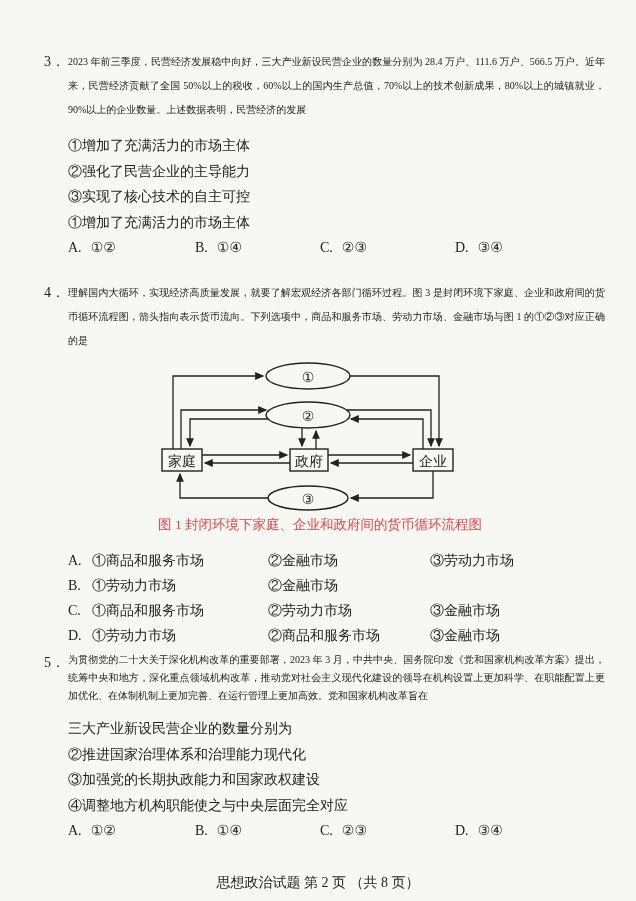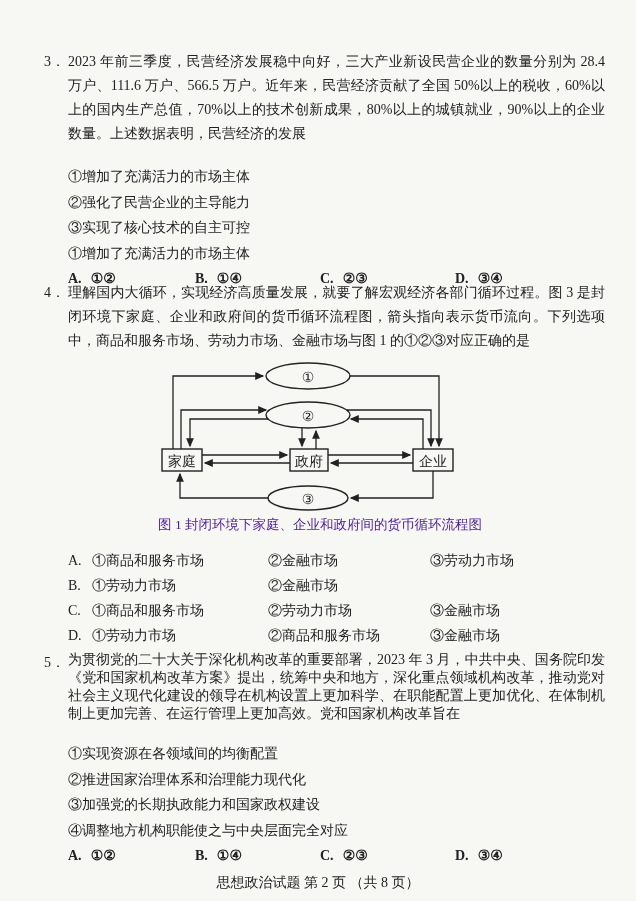--- a/index.html
+++ b/index.html
@@ -6,39 +6,39 @@
   .page{
     position:relative;
     width:636px;height:901px;
     background:#f7f7f4;
     color:#222;
     font-family:"Liberation Serif","DejaVu Serif",serif;
     overflow:hidden;
   }
   .q{position:absolute;left:68px;width:537px;}
   .qnum{position:absolute;left:-24px;top:0;font-size:14px;line-height:24px;}
-  .stem{font-size:14px;line-height:24px;text-align:justify;}
+  .stem{font-size:10px;line-height:24px;text-align:justify;}
   .stem5{line-height:18px;}
-  .items{margin-top:18px;font-size:14px;}
+  .items{margin-top:11px;font-size:14px;}
   .items div{line-height:25.5px;}
   .choices{display:flex;font-size:14px;line-height:25px;}
-  .choice{display:inline-block;white-space:nowrap;font-weight:bold;}
+  .choice{display:inline-block;white-space:nowrap;}
   .choice .lbl{margin-right:9px;}
   .c0{width:127px;}.c1{width:125px;}.c2{width:135px;}
   .optgrid{position:absolute;left:68px;top:548px;width:537px;font-size:14px;}
   .optrow{display:grid;grid-template-columns:24px 176px 162px 1fr;line-height:25px;}
   #q3{top:50px;}
   #q4{top:281px;}
   #q5{top:651px;}
   #diagram{position:absolute;left:120px;top:358px;}
   #diagram svg{display:block;}
   .svgline{fill:none;stroke:#222;stroke-width:1.3;}
   .svgshape{fill:none;stroke:#222;stroke-width:1.4;}
   .svgtext{font-family:"Liberation Serif","DejaVu Serif",serif;font-size:14px;fill:#222;}
-  #caption{position:absolute;left:120px;top:516px;width:400px;text-align:center;font-size:13.5px;color:#4c1d95;}
+  #caption{position:absolute;left:120px;top:516px;width:400px;text-align:center;font-size:13.5px;color:#ef4444;}
   #footer{position:absolute;left:0;top:874px;width:636px;text-align:center;font-size:14px;color:#222;}
 </style>
 </head>
 <body>
 
 <div class="page">
 
   <div class="q" id="q3">
     <span class="qnum">3．</span>
     <div class="stem">2023 年前三季度，民营经济发展稳中向好，三大产业新设民营企业的数量分别为 28.4 万户、111.6 万户、566.5 万户。近年来，民营经济贡献了全国 50%以上的税收，60%以上的国内生产总值，70%以上的技术创新成果，80%以上的城镇就业，90%以上的企业数量。上述数据表明，民营经济的发展</div>
@@ -133,21 +133,21 @@
       <span>①劳动力市场</span>
       <span>②商品和服务市场</span>
       <span>③金融市场</span>
     </div>
   </div>
 
   <div class="q" id="q5">
     <span class="qnum">5．</span>
     <div class="stem stem5">为贯彻党的二十大关于深化机构改革的重要部署，2023 年 3 月，中共中央、国务院印发《党和国家机构改革方案》提出，统筹中央和地方，深化重点领域机构改革，推动党对社会主义现代化建设的领导在机构设置上更加科学、在职能配置上更加优化、在体制机制上更加完善、在运行管理上更加高效。党和国家机构改革旨在</div>
     <div class="items">
-      <div>①实现资源在各领域间的均衡配置</div>
+      <div>三大产业新设民营企业的数量分别为</div>
       <div>②推进国家治理体系和治理能力现代化</div>
       <div>③加强党的长期执政能力和国家政权建设</div>
       <div>④调整地方机构职能使之与中央层面完全对应</div>
     </div>
     <div class="choices">
       <span class="choice c0"><span class="lbl">A.</span><span>①②</span></span>
       <span class="choice c1"><span class="lbl">B.</span><span>①④</span></span>
       <span class="choice c2"><span class="lbl">C.</span><span>②③</span></span>
       <span class="choice"><span class="lbl">D.</span><span>③④</span></span>
     </div>

